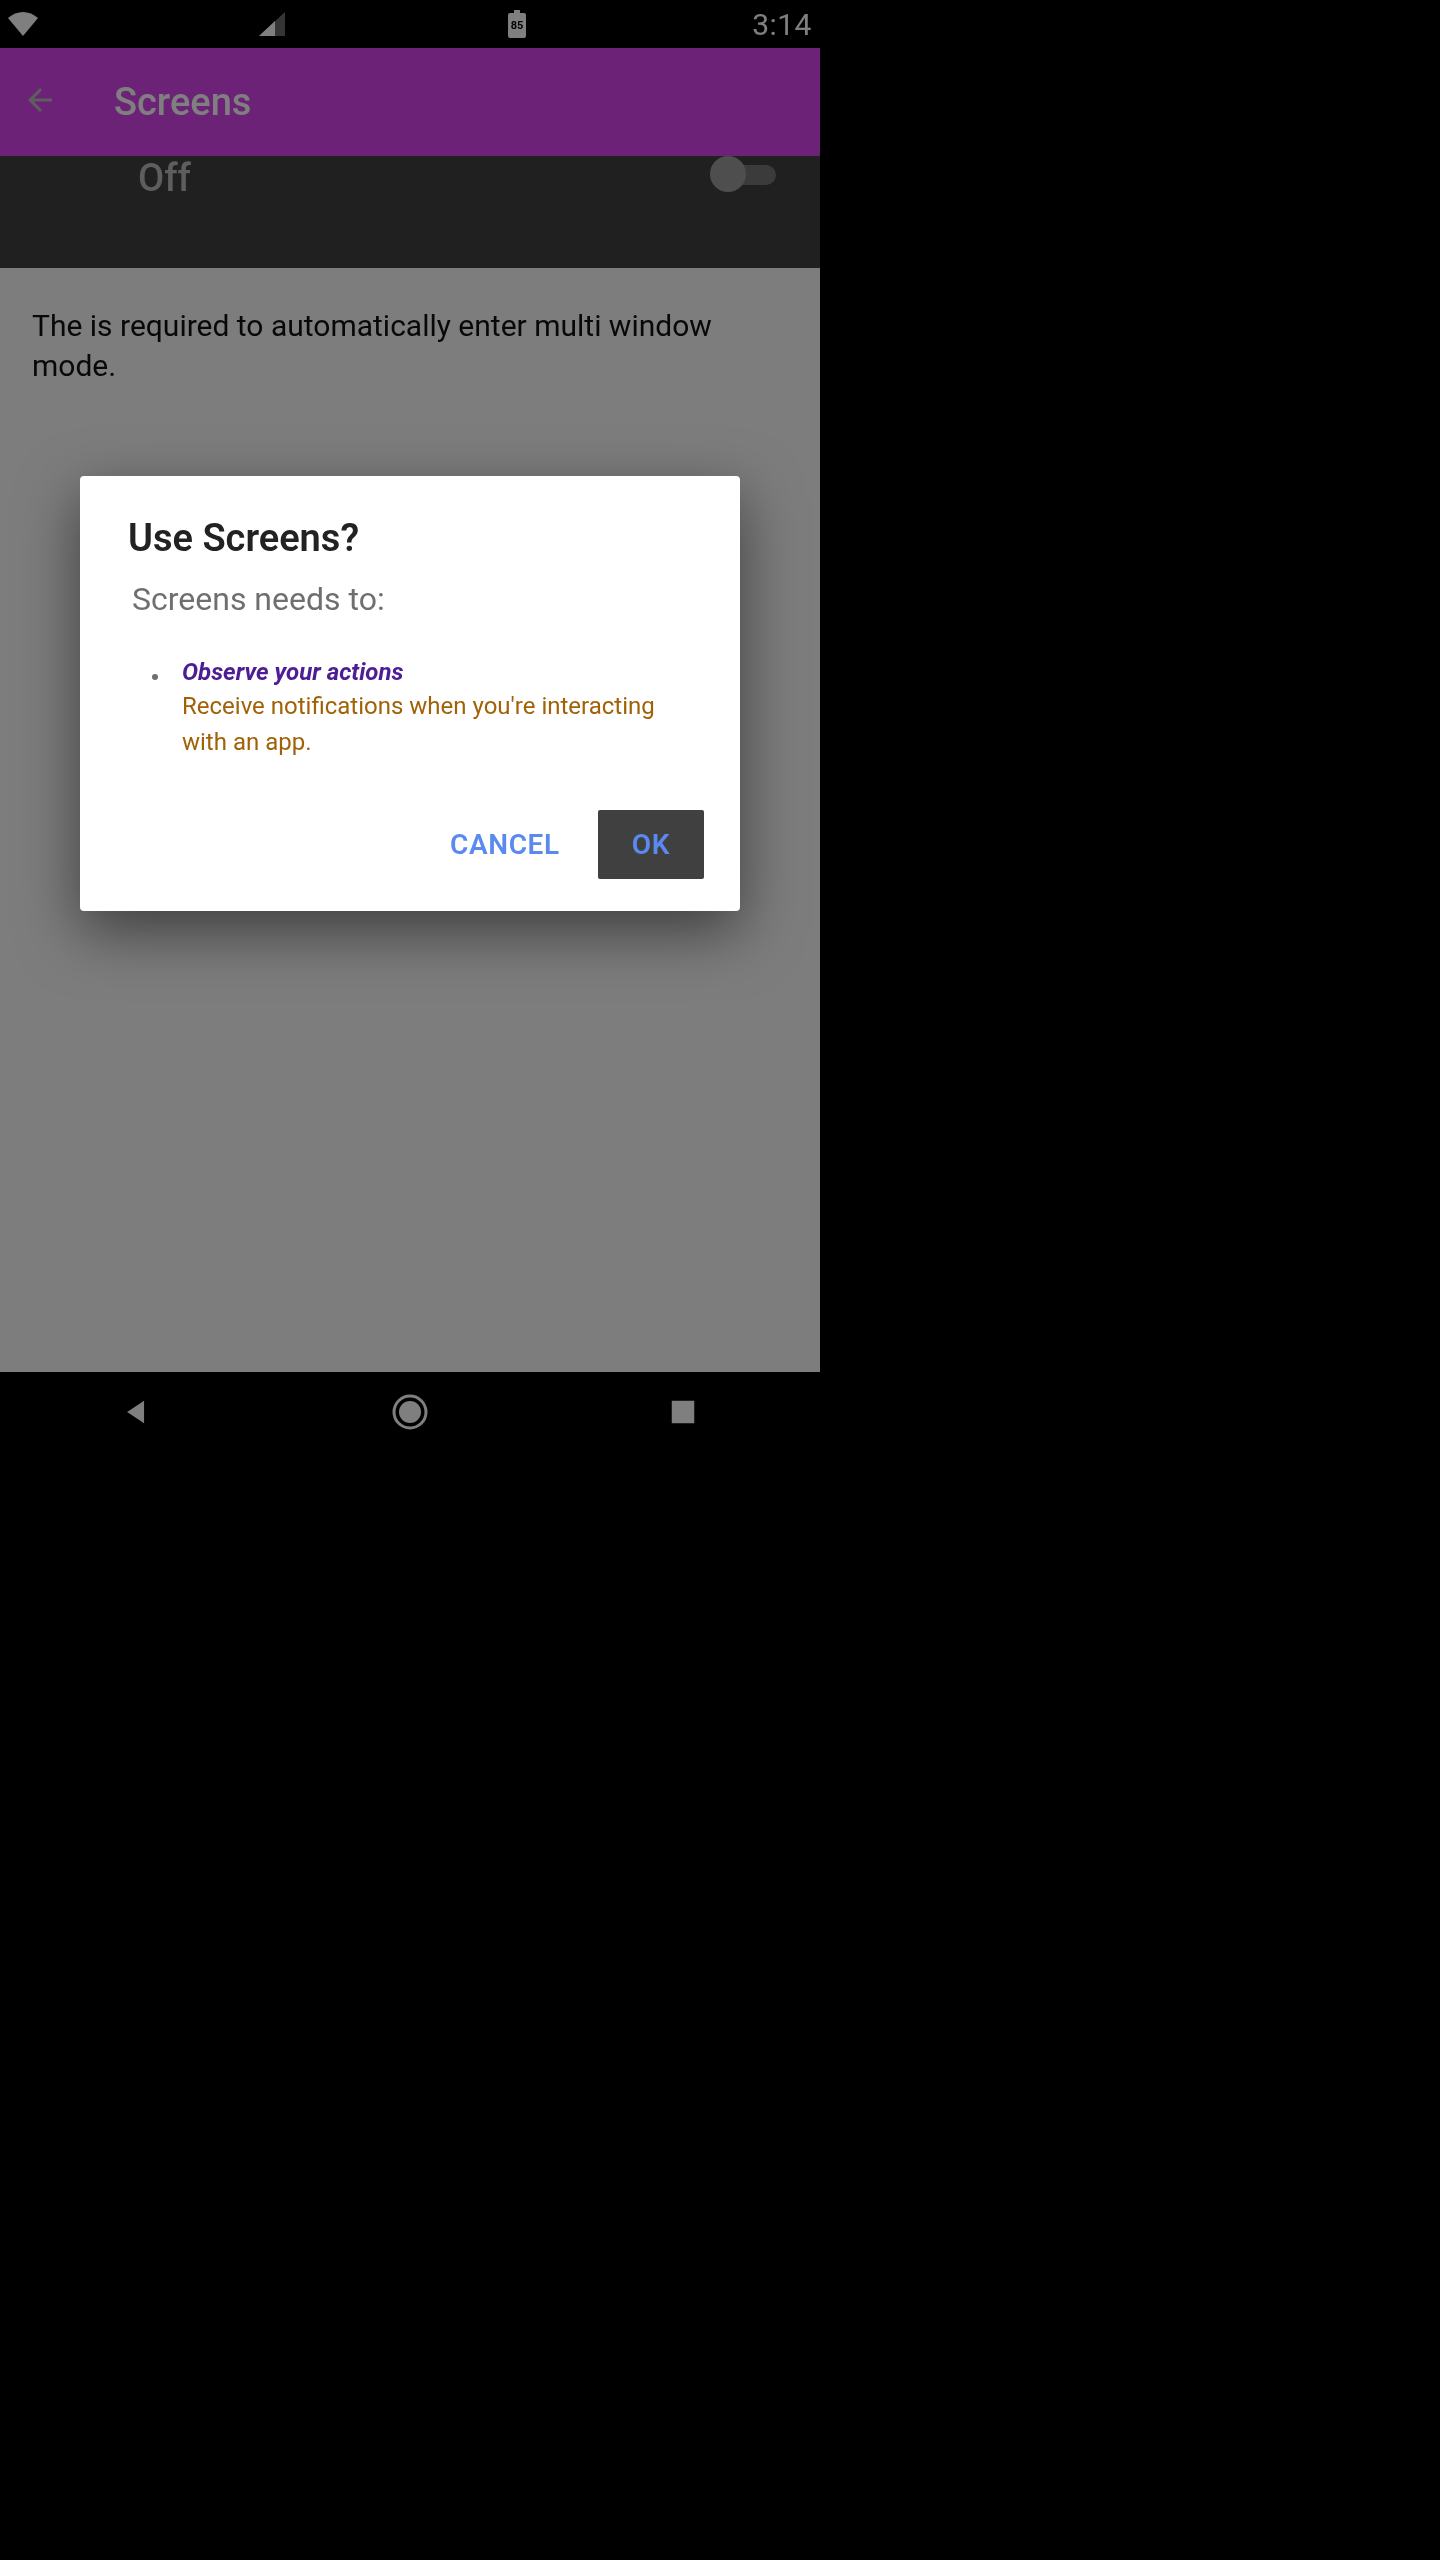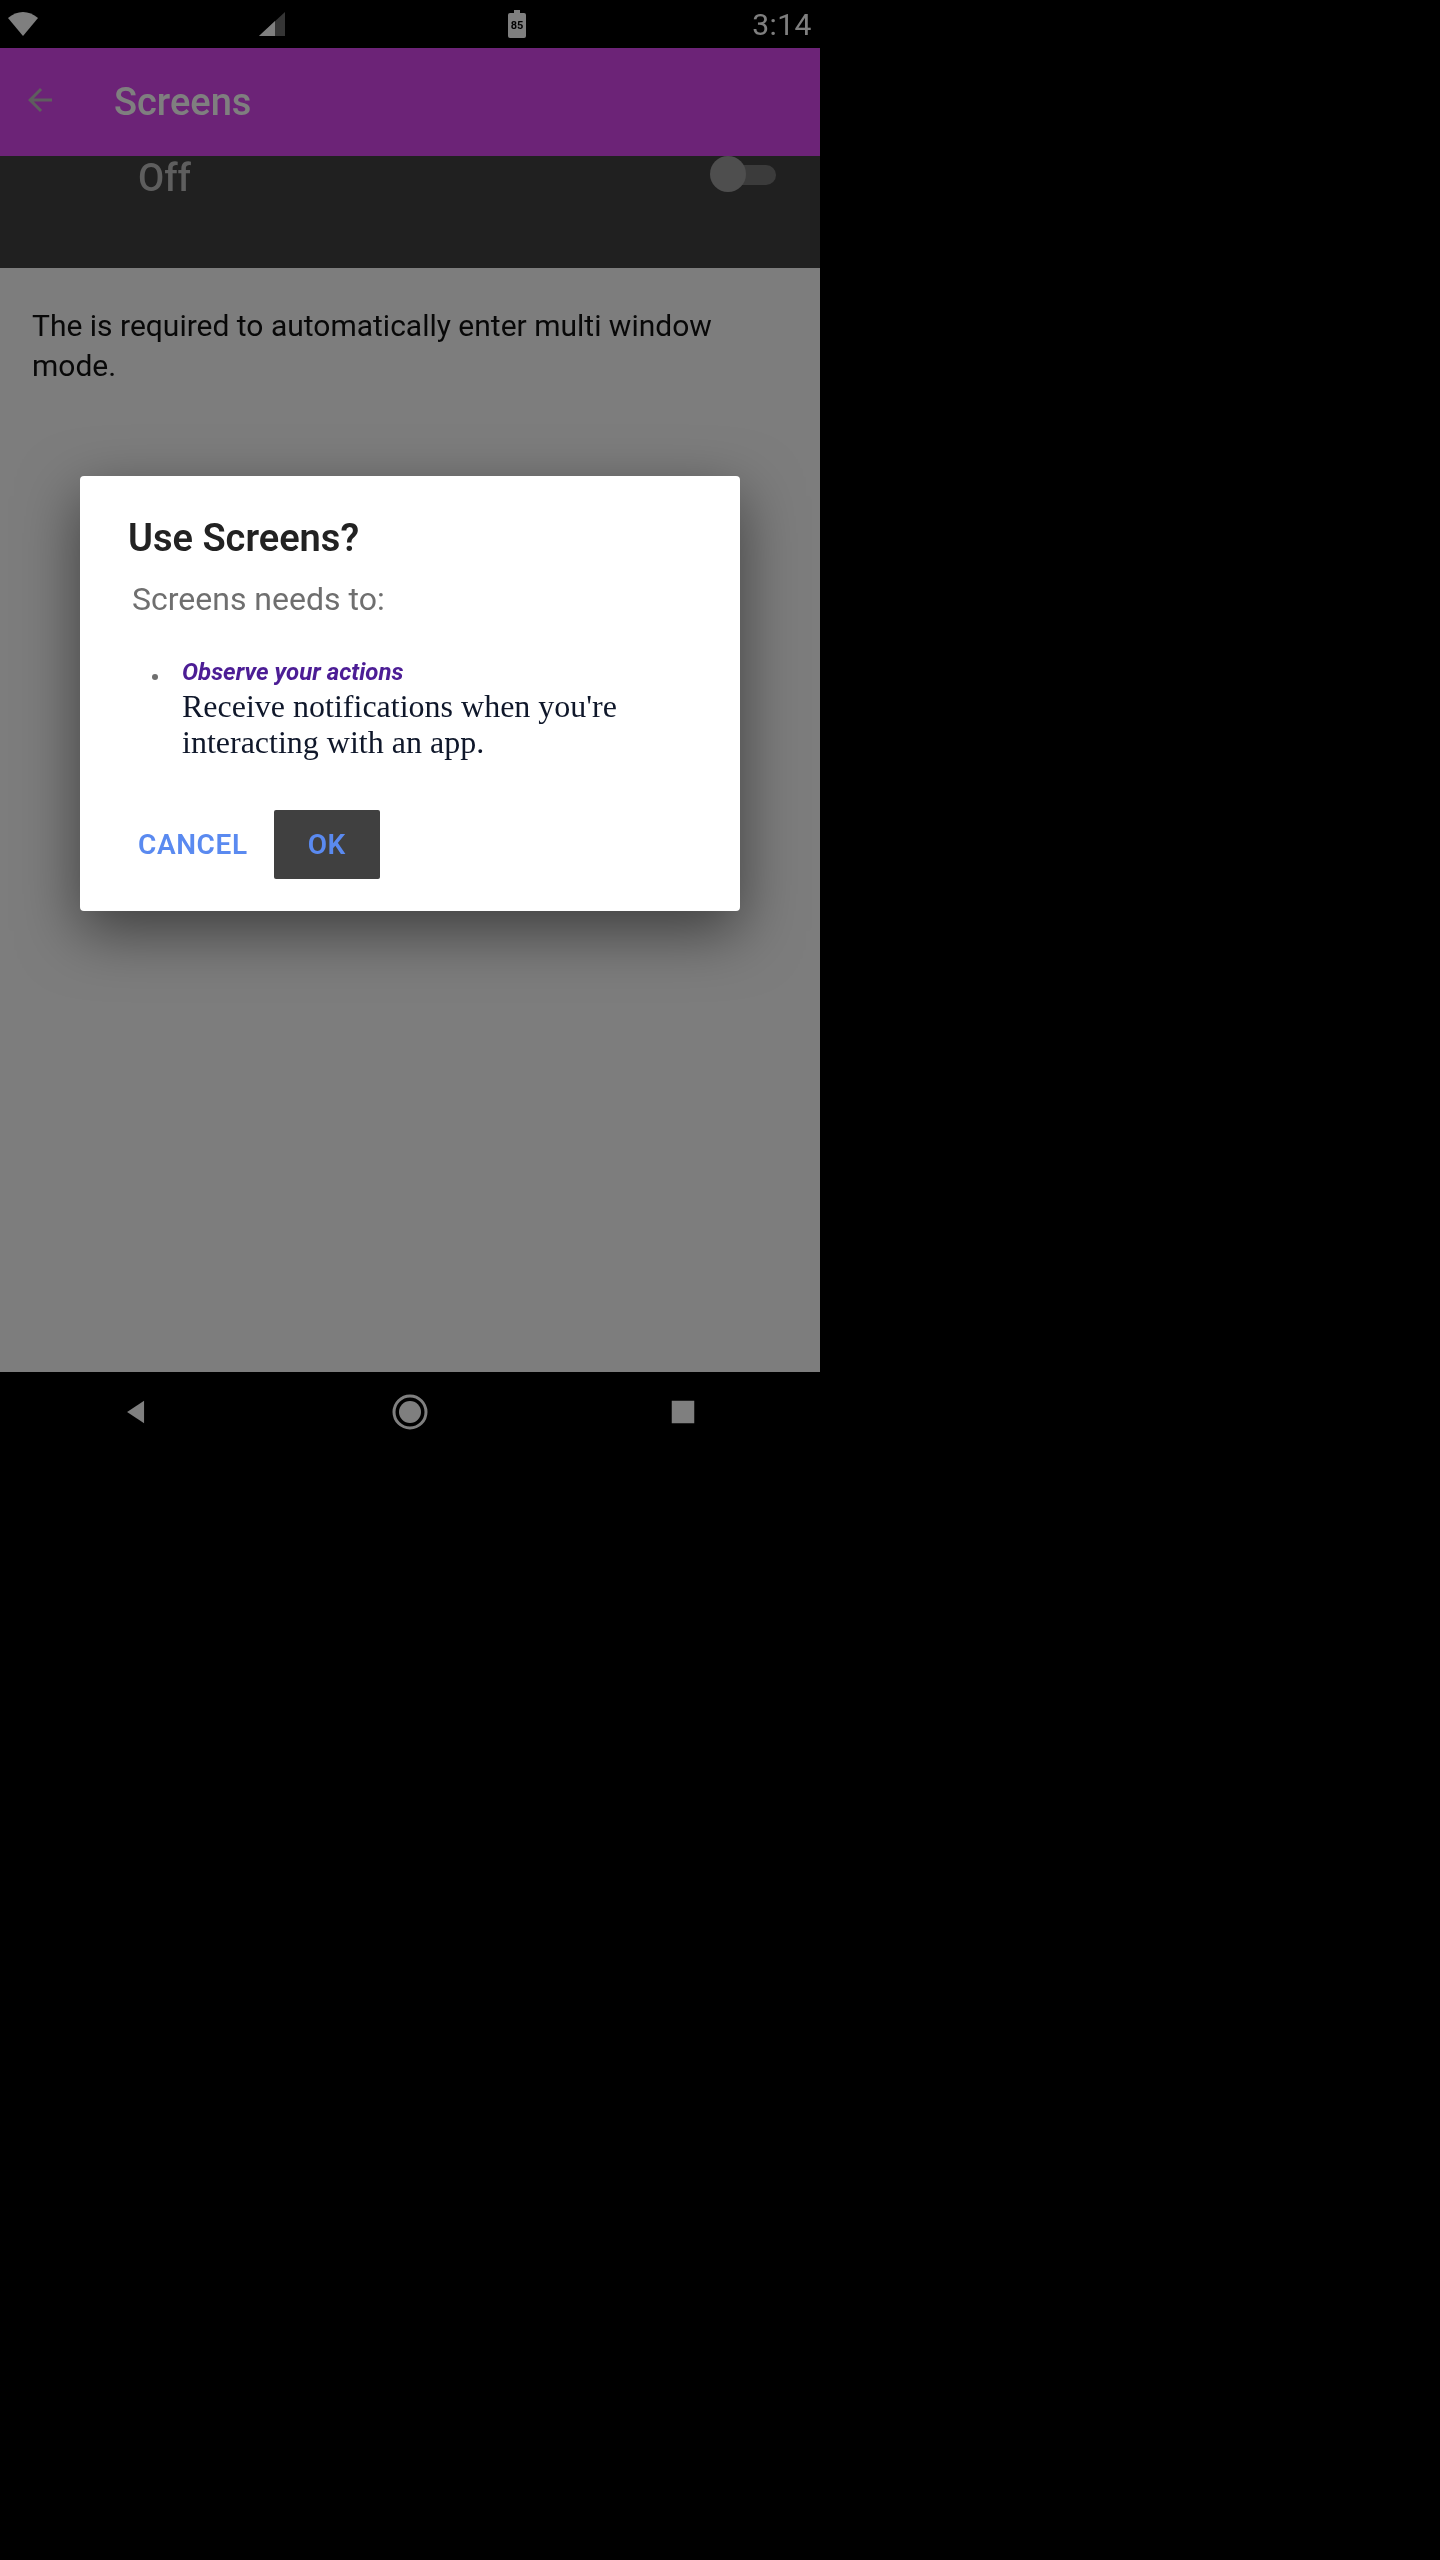--- a/index.html
+++ b/index.html
@@ -20,22 +20,22 @@
   .content .desc { font-size: 30px; line-height: 40px; }
   .navbar { position: absolute; bottom: 0; left: 0; width: 100%; height: 84px; background: #000; display: flex; align-items: center; justify-content: space-around; }
   .navbar .navbtn { width: 80px; height: 80px; display: flex; align-items: center; justify-content: center; }
   .scrim { position: absolute; inset: 0; background: rgba(0,0,0,0.5); display: flex; align-items: flex-start; justify-content: center; }
   .dialog { width: 660px; background: #fff; border-radius: 4px; margin-top: 476px; box-shadow: 0 20px 60px rgba(0,0,0,0.5); padding: 40px 0 16px 0; }
   .dialog .d-title { font-size: 38px; font-weight: 600; color: #222; padding: 0 48px 20px 48px; }
   .dialog .d-sub { font-size: 32px; color: #6f6f6f; padding: 0 45px 30px 52px; }
   .dialog .perm-item { display: flex; padding: 10px 48px 30px 72px; gap: 24px; }
   .dialog .perm-item .bullet { width: 6px; height: 6px; background: #6f6f6f; border-radius: 50%; margin-top: 16px; flex-shrink: 0; }
   .dialog .perm-item .perm-text .perm-head { font-size: 24px; font-weight: 700; color: #4c1d95; font-style: italic; }
-  .dialog .perm-item .perm-text .perm-body { font-size: 32px; color: #0f172a; line-height: 36px; margin-top: 2px; font-family: Liberation Serif, serif; }
-  .dialog .actions { display: flex; gap: 0; padding: 20px 52px 16px 32px; }
+  .dialog .perm-item .perm-text .perm-body { font-size: 24px; color: #a16207; line-height: 36px; margin-top: 2px; }
+  .dialog .actions { display: flex; justify-content: flex-end; gap: 12px; padding: 20px 36px 16px 32px; }
   .dialog .actions .btn { font-size: 28px; font-weight: 600; color: #5a8af0; padding: 18px 26px; letter-spacing: 0.6px; border-radius: 2px; }
   .dialog .actions .btn.ok { background: #404040; padding: 18px 34px; }
 </style>
 </head>
 <body>
 
 <div class="screen">
 
   <div class="statusbar">
     <span>

